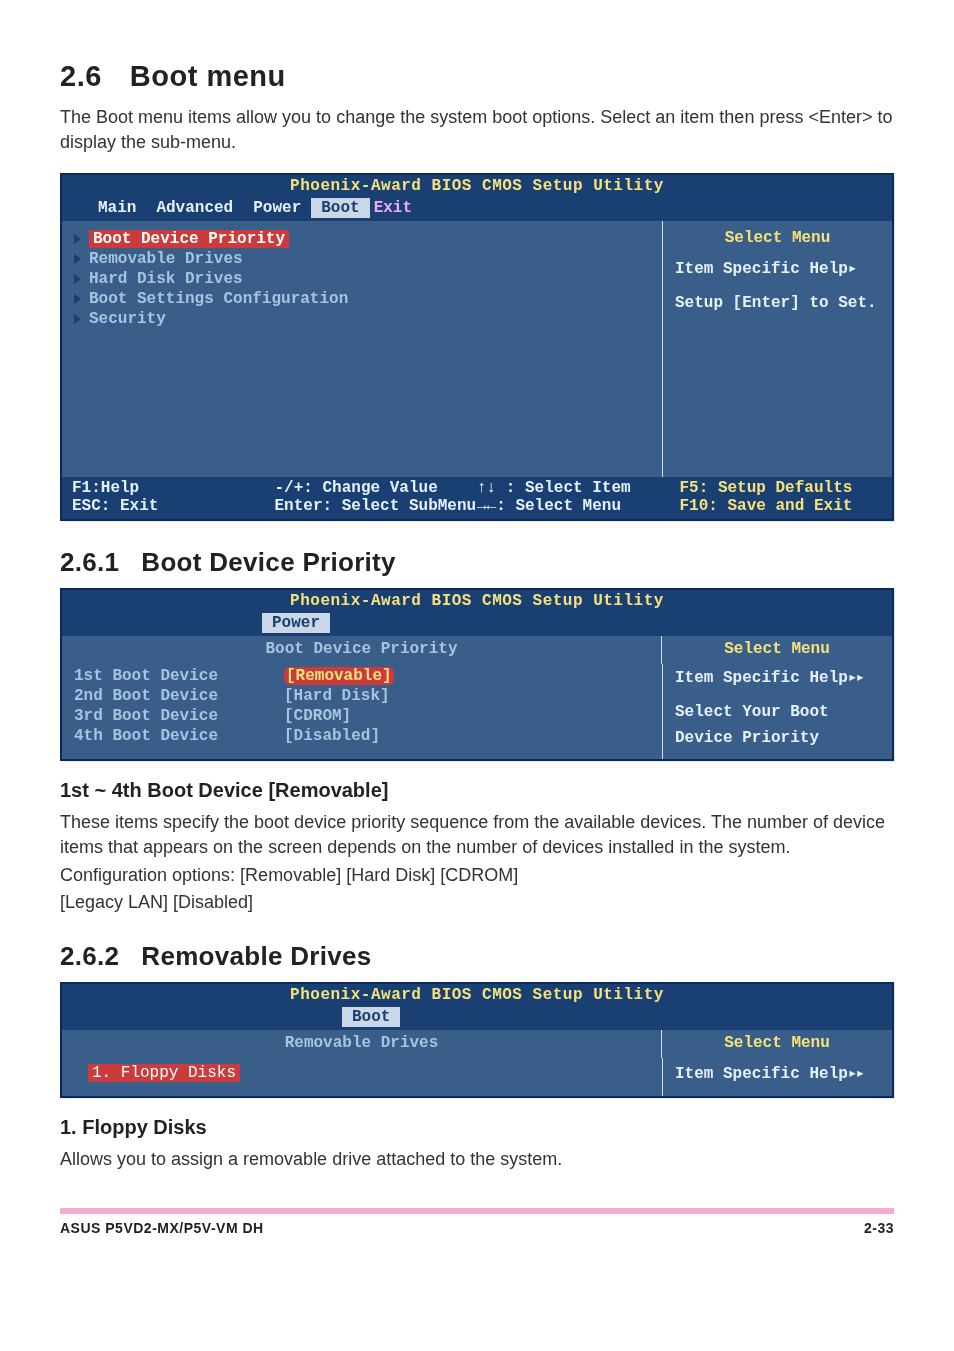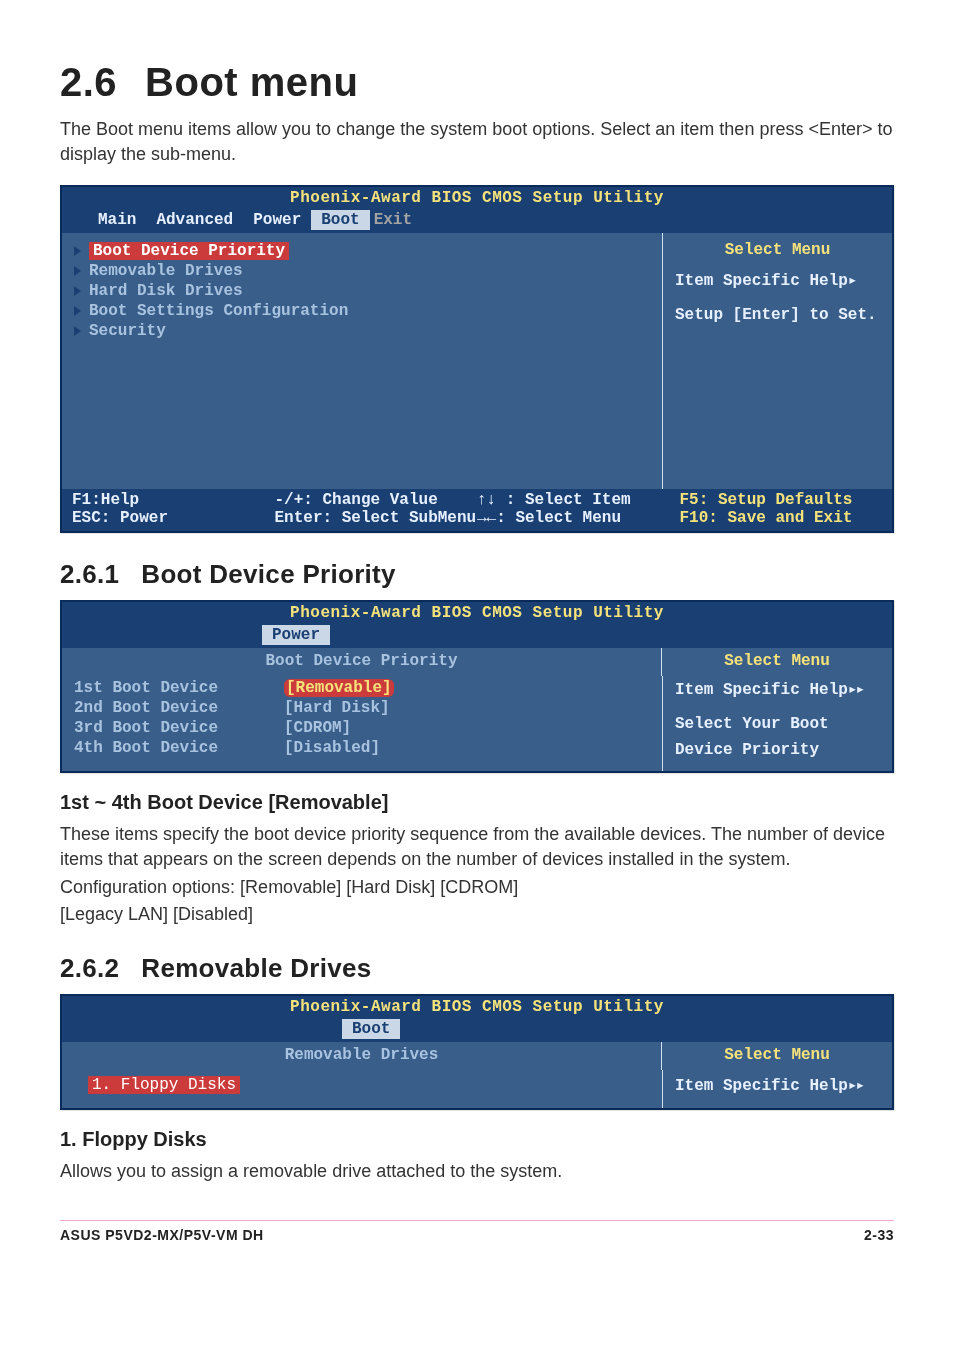--- a/index.html
+++ b/index.html
@@ -5,21 +5,21 @@
   * { box-sizing: border-box; margin: 0; padding: 0; }
   body {
     font-family: Arial, Helvetica, sans-serif;
     background: #fff;
     width: 954px;
     margin: 0 auto;
     padding: 60px 60px 30px 60px;
     color: #333;
   }
   h1 {
-    font-size: 40px;
+    font-size: 29px;
     font-weight: bold;
     margin-bottom: 12px;
     letter-spacing: 0.5px;
     color: #222;
   }
   h1 .secnum { margin-right: 28px; }
   .para {
     font-size: 18px;
     line-height: 1.4;
     margin-bottom: 18px;
@@ -63,21 +63,21 @@
     align-items: center;
     background: #1a3f73;
     padding: 1px 8px 3px 8px;
   }
   .bios-tabs .spacer8 { display:inline-block; width:18px; }
   .tab {
     color: #e6f0ff;
     padding: 1px 10px;
     font-weight: bold;
   }
-  .tab.label-only { color: #a3a3a3; padding-left:4px;}
+  .tab.label-only { color: #f0abfc; padding-left:4px;}
   .tab-boot {
     background: #c9d7e6;
     color: #1a3f73;
     padding: 1px 10px;
     font-weight: bold;
   }
   .tab-power-highlight {
     background: #c9d7e6;
     color: #1a3f73;
     padding: 1px 10px;
@@ -158,21 +158,21 @@
   }
   .bios-footer .col { flex:1; white-space:pre; }
   .bios-footer .yellow { color: #f5e27a; }
   .page-footer {
     display: flex;
     justify-content: space-between;
     font-size: 14px;
     font-weight: bold;
     letter-spacing: 0.5px;
     color: #222;
-    border-top: 1px solid #f9a8d4;
+    border-top: 6px solid #f9a8d4;
     margin-top: 36px;
     padding-top: 6px;
   }
   .right-arrow-sym { letter-spacing:-2px; }
   .split-top { display:flex; }
   .split-top .left { flex:1; border-right:1px solid #cfe0f2; }
   .split-top .right { width:230px; }
 </style>
 </head>
 <body>
@@ -218,21 +218,21 @@
     </div>
     <div class="bios-right">
       <div class="bios-right-title">Select Menu</div>
       <div class="bios-right-text"><span>Item Specific Help</span><span class="right-arrow-sym">▸</span></div>
       <div style="height:8px;"></div>
       <div class="bios-right-text">Setup [Enter] to Set.</div>
     </div>
   </div>
   <div class="bios-footer">
     <div class="col"><span>F1:Help</span>
-<span>ESC: Power</span></div>
+<span>ESC: Exit</span></div>
     <div class="col"><span>-/+: Change Value</span>
 <span>Enter: Select SubMenu</span></div>
     <div class="col"><span>↑↓ : Select Item</span>
 <span>→←: Select Menu</span></div>
     <div class="col yellow"><span>F5: Setup Defaults</span>
 <span>F10: Save and Exit</span></div>
   </div>
 </div>
 
 <h2>

